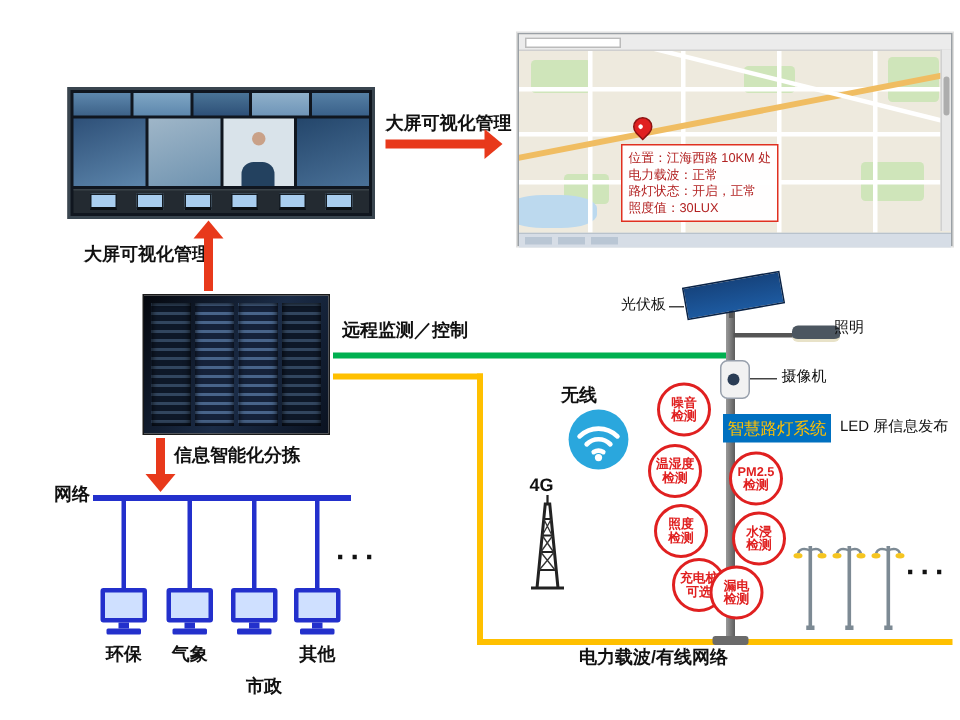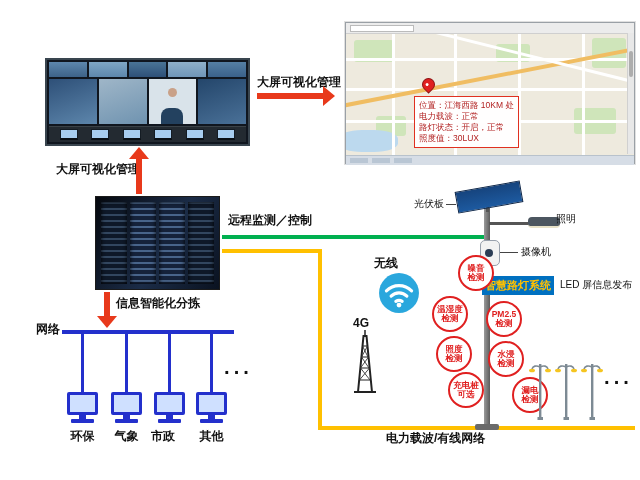--- a/index.html
+++ b/index.html
@@ -64,21 +64,21 @@
   .pc{width:37px;}
   .pc-screen{width:25px;height:17px;border:3px solid #2330cc;background:#cfe0ff;border-radius:2px;margin:0 auto;}
   .pc-stand{width:7px;height:4px;background:#2330cc;margin:0 auto;}
   .pc-base{width:23px;height:4px;background:#2330cc;margin:0 auto;border-radius:1px;}
   .dots{font-size:20px;font-weight:bold;letter-spacing:3px;color:#111;line-height:20px;}
 
   
   .sensor{position:absolute;width:36px;height:36px;border:2px solid #e02020;border-radius:50%;background:#fff;
           color:#e02020;font-size:8.5px;font-weight:bold;line-height:9.5px;display:flex;align-items:center;
           justify-content:center;text-align:center;white-space:pre-line;box-sizing:border-box;}
-  .badge{background:#0070c0;color:#ffc000;font-size:11px;font-weight:bold;padding:2px 3px;white-space:nowrap;}
+  .badge{background:#0070c0;color:#ffc000;font-size:11px;font-weight:normal;padding:2px 3px;white-space:nowrap;}
   .solar{background:linear-gradient(#123b70,#1d5aa0),repeating-linear-gradient(90deg,#0a2a52 0 8px,transparent 8px 9px);
          background-blend-mode:multiply;border:1px solid #0a2346;transform:rotate(-10deg);
          background-image:repeating-linear-gradient(90deg,rgba(255,255,255,.25) 0 1px,transparent 1px 9px),linear-gradient(#16447e,#1d5aa0);}
   .cam{background:#f2f2f2;border:1px solid #98a0ac;border-radius:5px;position:absolute;}
   .cam::after{content:"";position:absolute;left:4px;top:8px;width:8px;height:8px;border-radius:50%;background:#2b3d55;}
   .leader{background:#444;height:1px;position:absolute;}
 </style>
 </head>
 <body>
 
@@ -190,21 +190,21 @@
       <div class="pc-stand"></div>
       <div class="pc-base"></div>
   </div>
   <div class="abs pc" style="left:193px;top:392px">
     <div class="pc-screen"></div>
       <div class="pc-stand"></div>
       <div class="pc-base"></div>
   </div>
   <div class="abs lbl" style="left:64px;top:429px;width:37px;text-align:center">环保</div>
   <div class="abs lbl" style="left:108px;top:429px;width:37px;text-align:center">气象</div>
-  <div class="abs lbl" style="left:151px;top:429px;width:37px;text-align:left">市政</div>
+  <div class="abs lbl" style="left:151px;top:450px;width:37px;text-align:right">市政</div>
   <div class="abs lbl" style="left:193px;top:429px;width:37px;text-align:center">其他</div>
   <div class="abs dots" style="left:224px;top:362px">···</div>
 
   <div class="abs lbl" style="left:228px;top:213px">远程监测／控制</div>
   <div class="abs" style="left:222px;top:235px;width:264px;height:4px;background:#00b050"></div>
 
   <div class="abs" style="left:222px;top:249px;width:100px;height:4px;background:#ffc000"></div>
   <div class="abs" style="left:318px;top:249px;width:4px;height:181px;background:#ffc000"></div>
   <div class="abs" style="left:318px;top:426px;width:317px;height:4px;background:#ffc000"></div>
   <div class="abs lbl" style="left:386px;top:431px">电力载波/有线网络</div>
@@ -243,33 +243,33 @@
   <div class="abs" style="left:528px;top:217px;width:32px;height:9px;background:#4c5660;border-radius:4px;border-bottom:2px solid #e8e2c8"></div>
   <div class="abs lbl-sm" style="left:556px;top:213px">照明</div>
 
   <div class="cam" style="left:480px;top:240px;width:18px;height:24px"></div>
   <div class="leader" style="left:500px;top:252px;width:18px"></div>
   <div class="abs lbl-sm" style="left:521px;top:246px">摄像机</div>
 
   <div class="abs badge" style="left:482px;top:276px">智慧路灯系统</div>
   <div class="abs lbl-sm" style="left:560px;top:279px">LED 屏信息发布</div>
 
-  <div class="sensor" style="left:458px;top:255px">噪音
+  <div class="sensor" style="left:438px;top:255px">噪音
 检测</div>
   <div class="sensor" style="left:432px;top:296px">温湿度
 检测</div>
   <div class="sensor" style="left:486px;top:301px">PM2.5
 检测</div>
   <div class="sensor" style="left:436px;top:336px">照度
 检测</div>
   <div class="sensor" style="left:488px;top:341px">水浸
 检测</div>
   <div class="sensor" style="left:448px;top:372px">充电桩
 可选</div>
-  <div class="sensor" style="left:512px;top:377px">漏电
+  <div class="sensor" style="left:473px;top:377px">漏电
 检测</div>
 
   <div class="abs" style="left:528px;top:356px;width:24px;height:66px">
     <svg width="24" height="66" viewBox="0 0 24 66">
       <rect x="11" y="8" width="2.4" height="54" fill="#7d8a94"></rect>
       <rect x="9.5" y="61" width="5.5" height="3" fill="#7d8a94"></rect>
       <path d="M12 11 C8 9 5 10 4 13" stroke="#7d8a94" stroke-width="1.6" fill="none"></path>
       <path d="M12 11 C16 9 19 10 20 13" stroke="#7d8a94" stroke-width="1.6" fill="none"></path>
       <ellipse cx="4" cy="14.5" rx="3" ry="1.8" fill="#f5c521"></ellipse>
       <ellipse cx="20" cy="14.5" rx="3" ry="1.8" fill="#f5c521"></ellipse>

